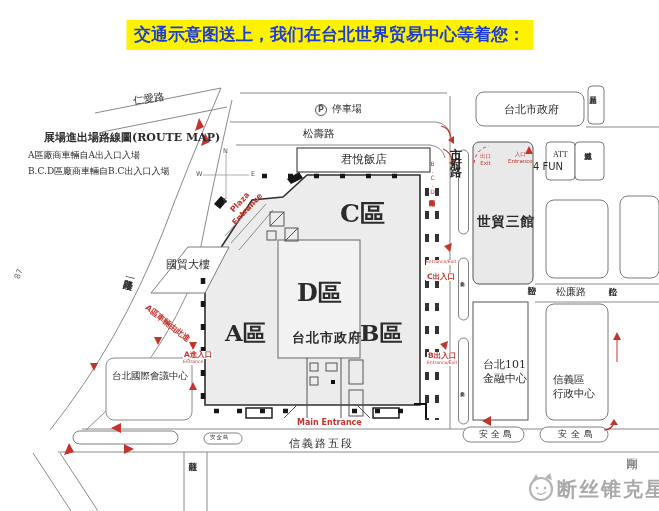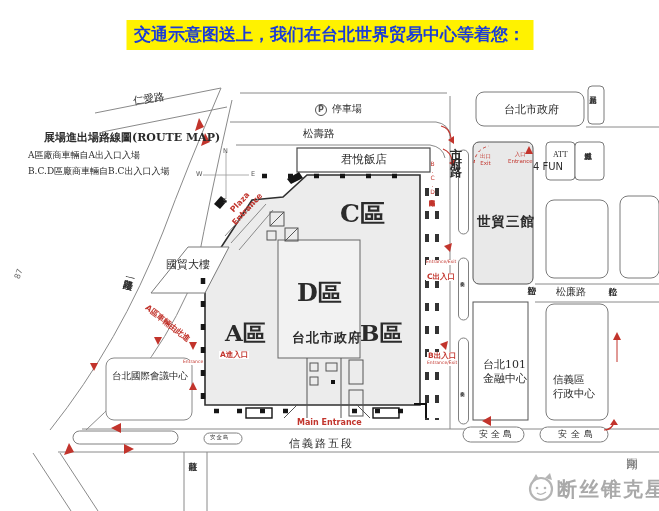--- a/index.html
+++ b/index.html
@@ -179,21 +179,21 @@
   <div class="l v b" style="left:450px;top:138px;font-size:12px;letter-spacing:9px;">市府路</div>
 
   <div class="l v red sans" style="left:429px;top:160px;font-size:6px;">B.C.D區廠商車輛由此入場</div>
 
   <div class="l red sans gate" style="left:426px;top:251px;margin-top:22px;">C出入口</div>
   <div class="l red sans sub" style="left:426px;top:260px;">Entrance/Exit</div>
 
   <div class="l red sans gate" style="left:427px;top:352px;">B出入口</div>
   <div class="l red sans sub" style="left:427px;top:361px;">Entrance/Exit</div>
 
-  <div class="l red sans gate" style="left:183px;top:351px;margin-left:36px;">A進入口</div>
+  <div class="l red sans gate" style="left:183px;top:351px;">A進入口</div>
   <div class="l red sans sub" style="left:183px;top:360px;">Entrance</div>
 
   <div class="l red sans b" style="left:146px;top:303px;font-size:8px;transform:rotate(38deg);transform-origin:left center;">A區車輛由此進</div>
 
   <div class="l v" style="left:126px;top:272px;font-size:10px;transform:rotate(14deg);">基隆路一段</div>
 
   <div class="l sans" style="left:14px;top:270px;font-size:8px;color:#666;transform:rotate(-70deg);">87</div>
 
   <div class="l" style="left:166px;top:260px;font-size:11px;font-family:Liberation Mono, monospace;">國貿大樓</div>
 

